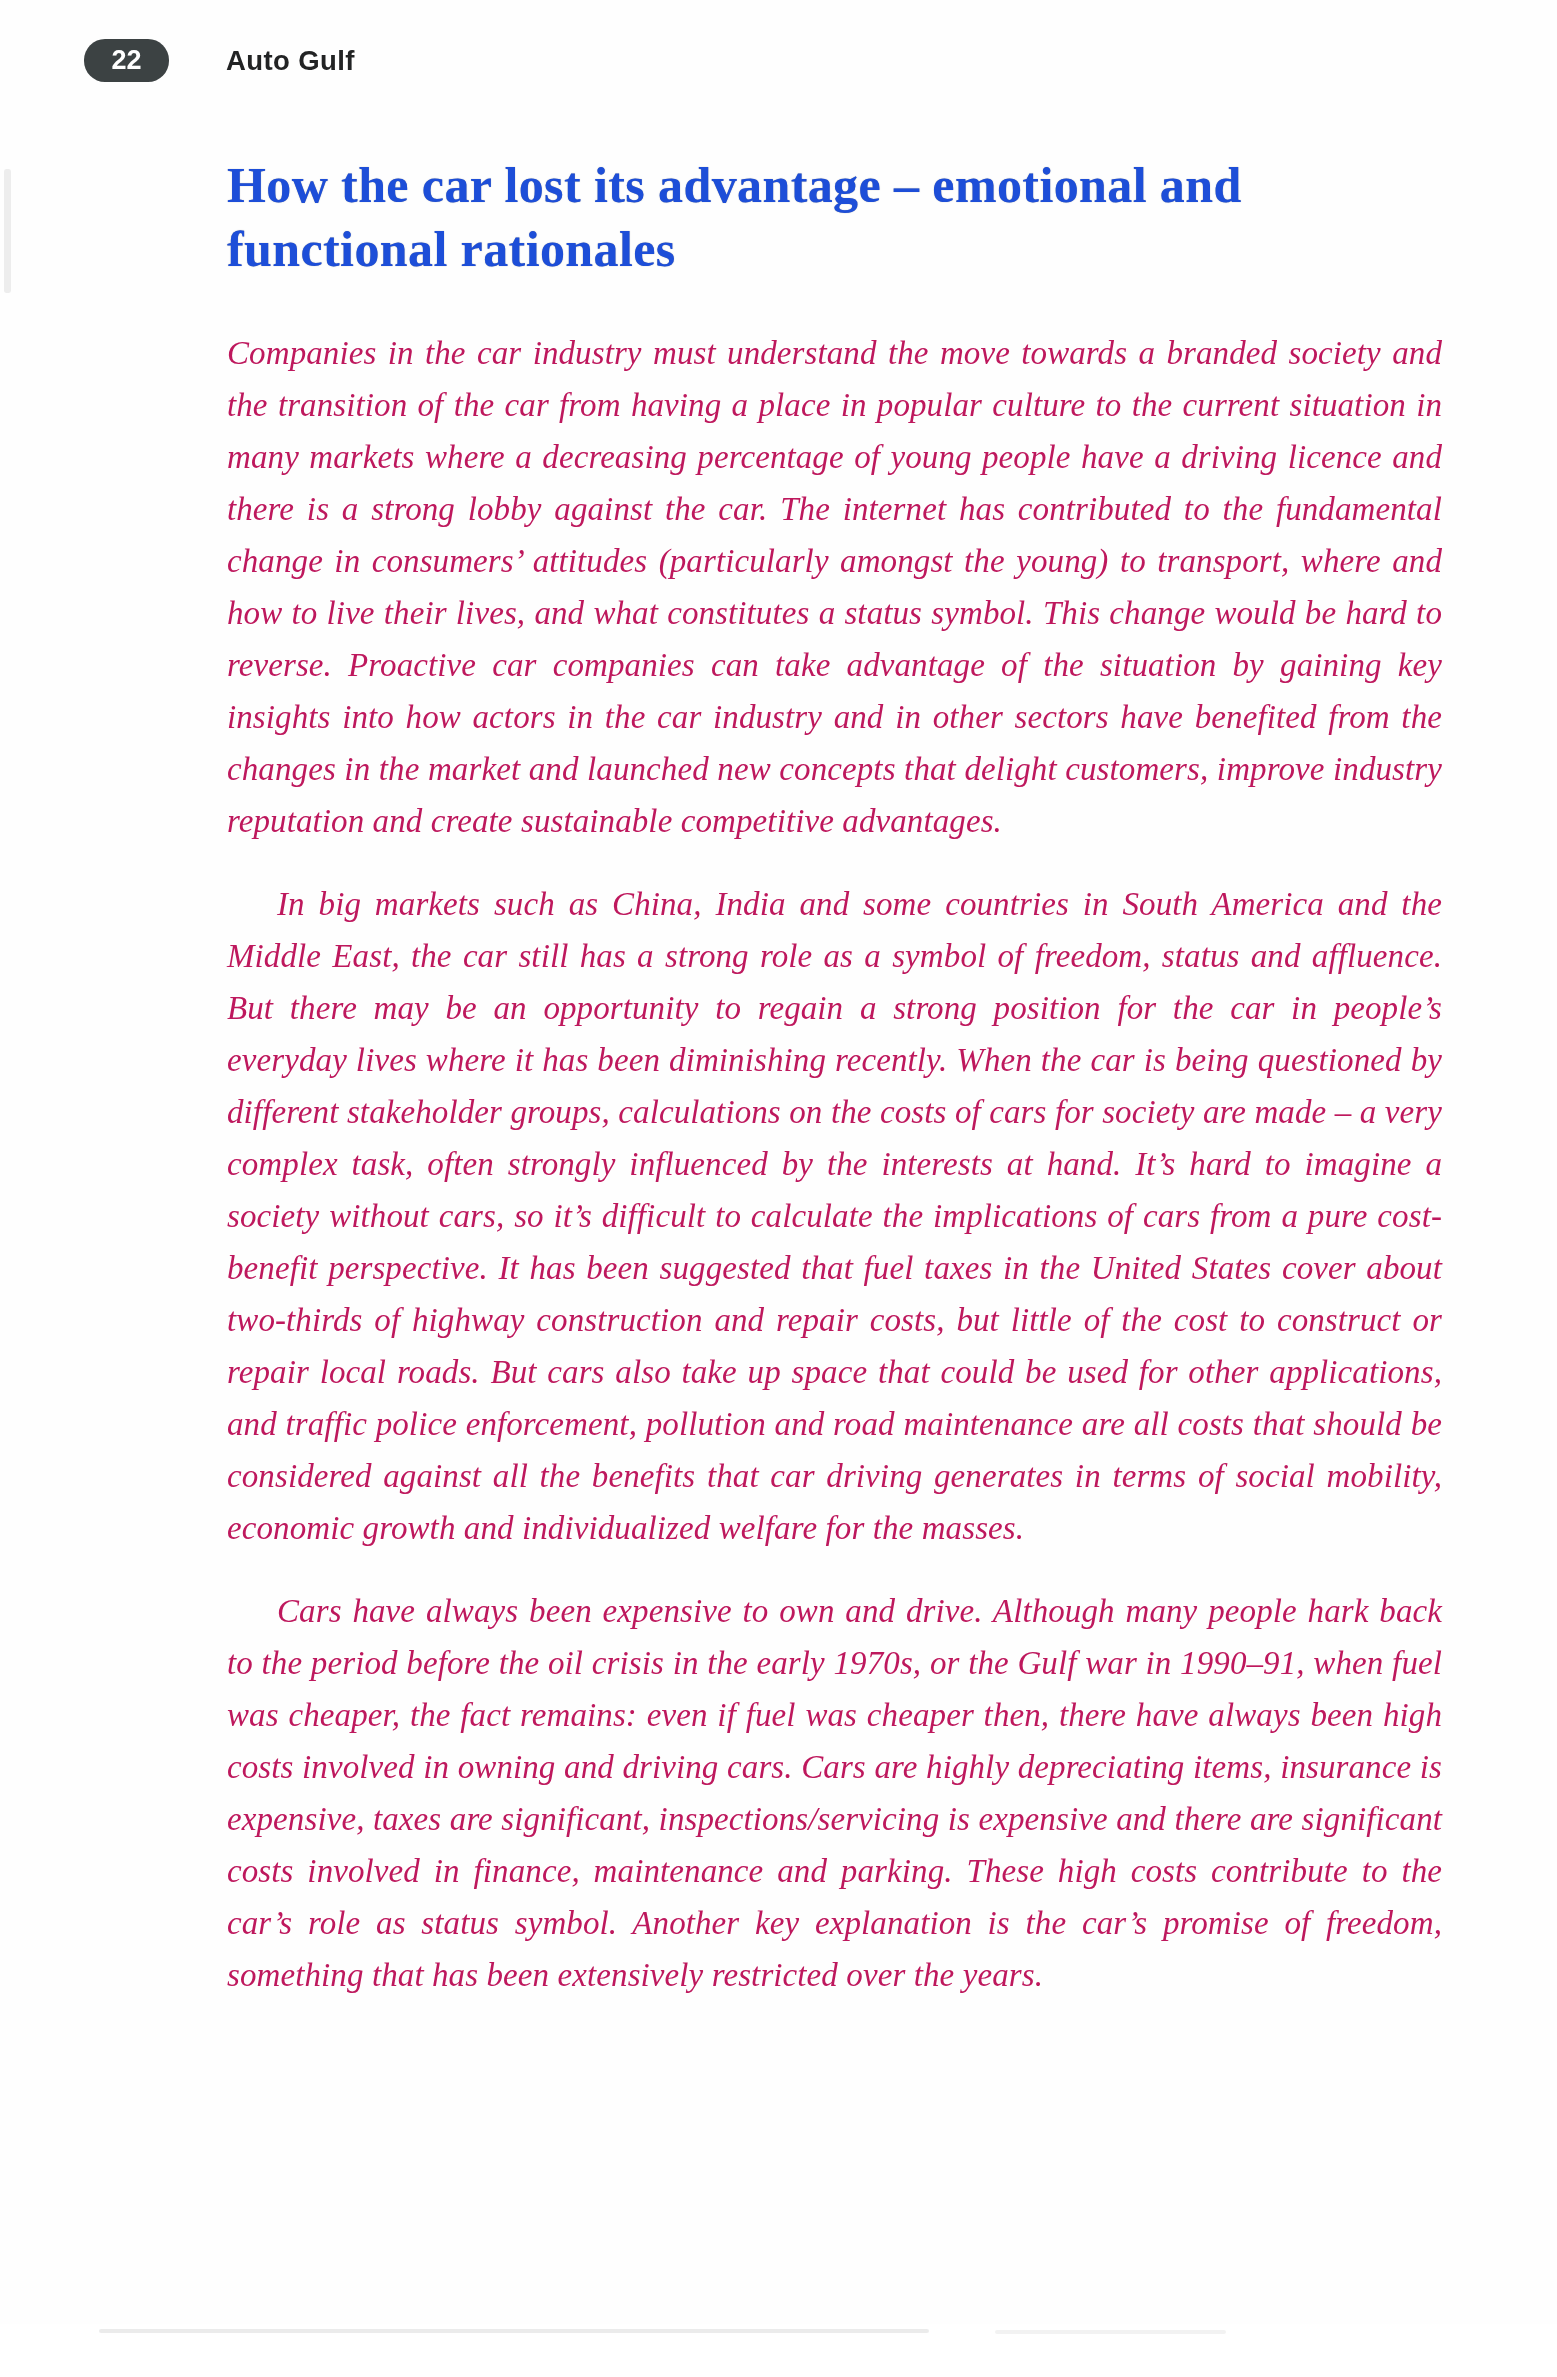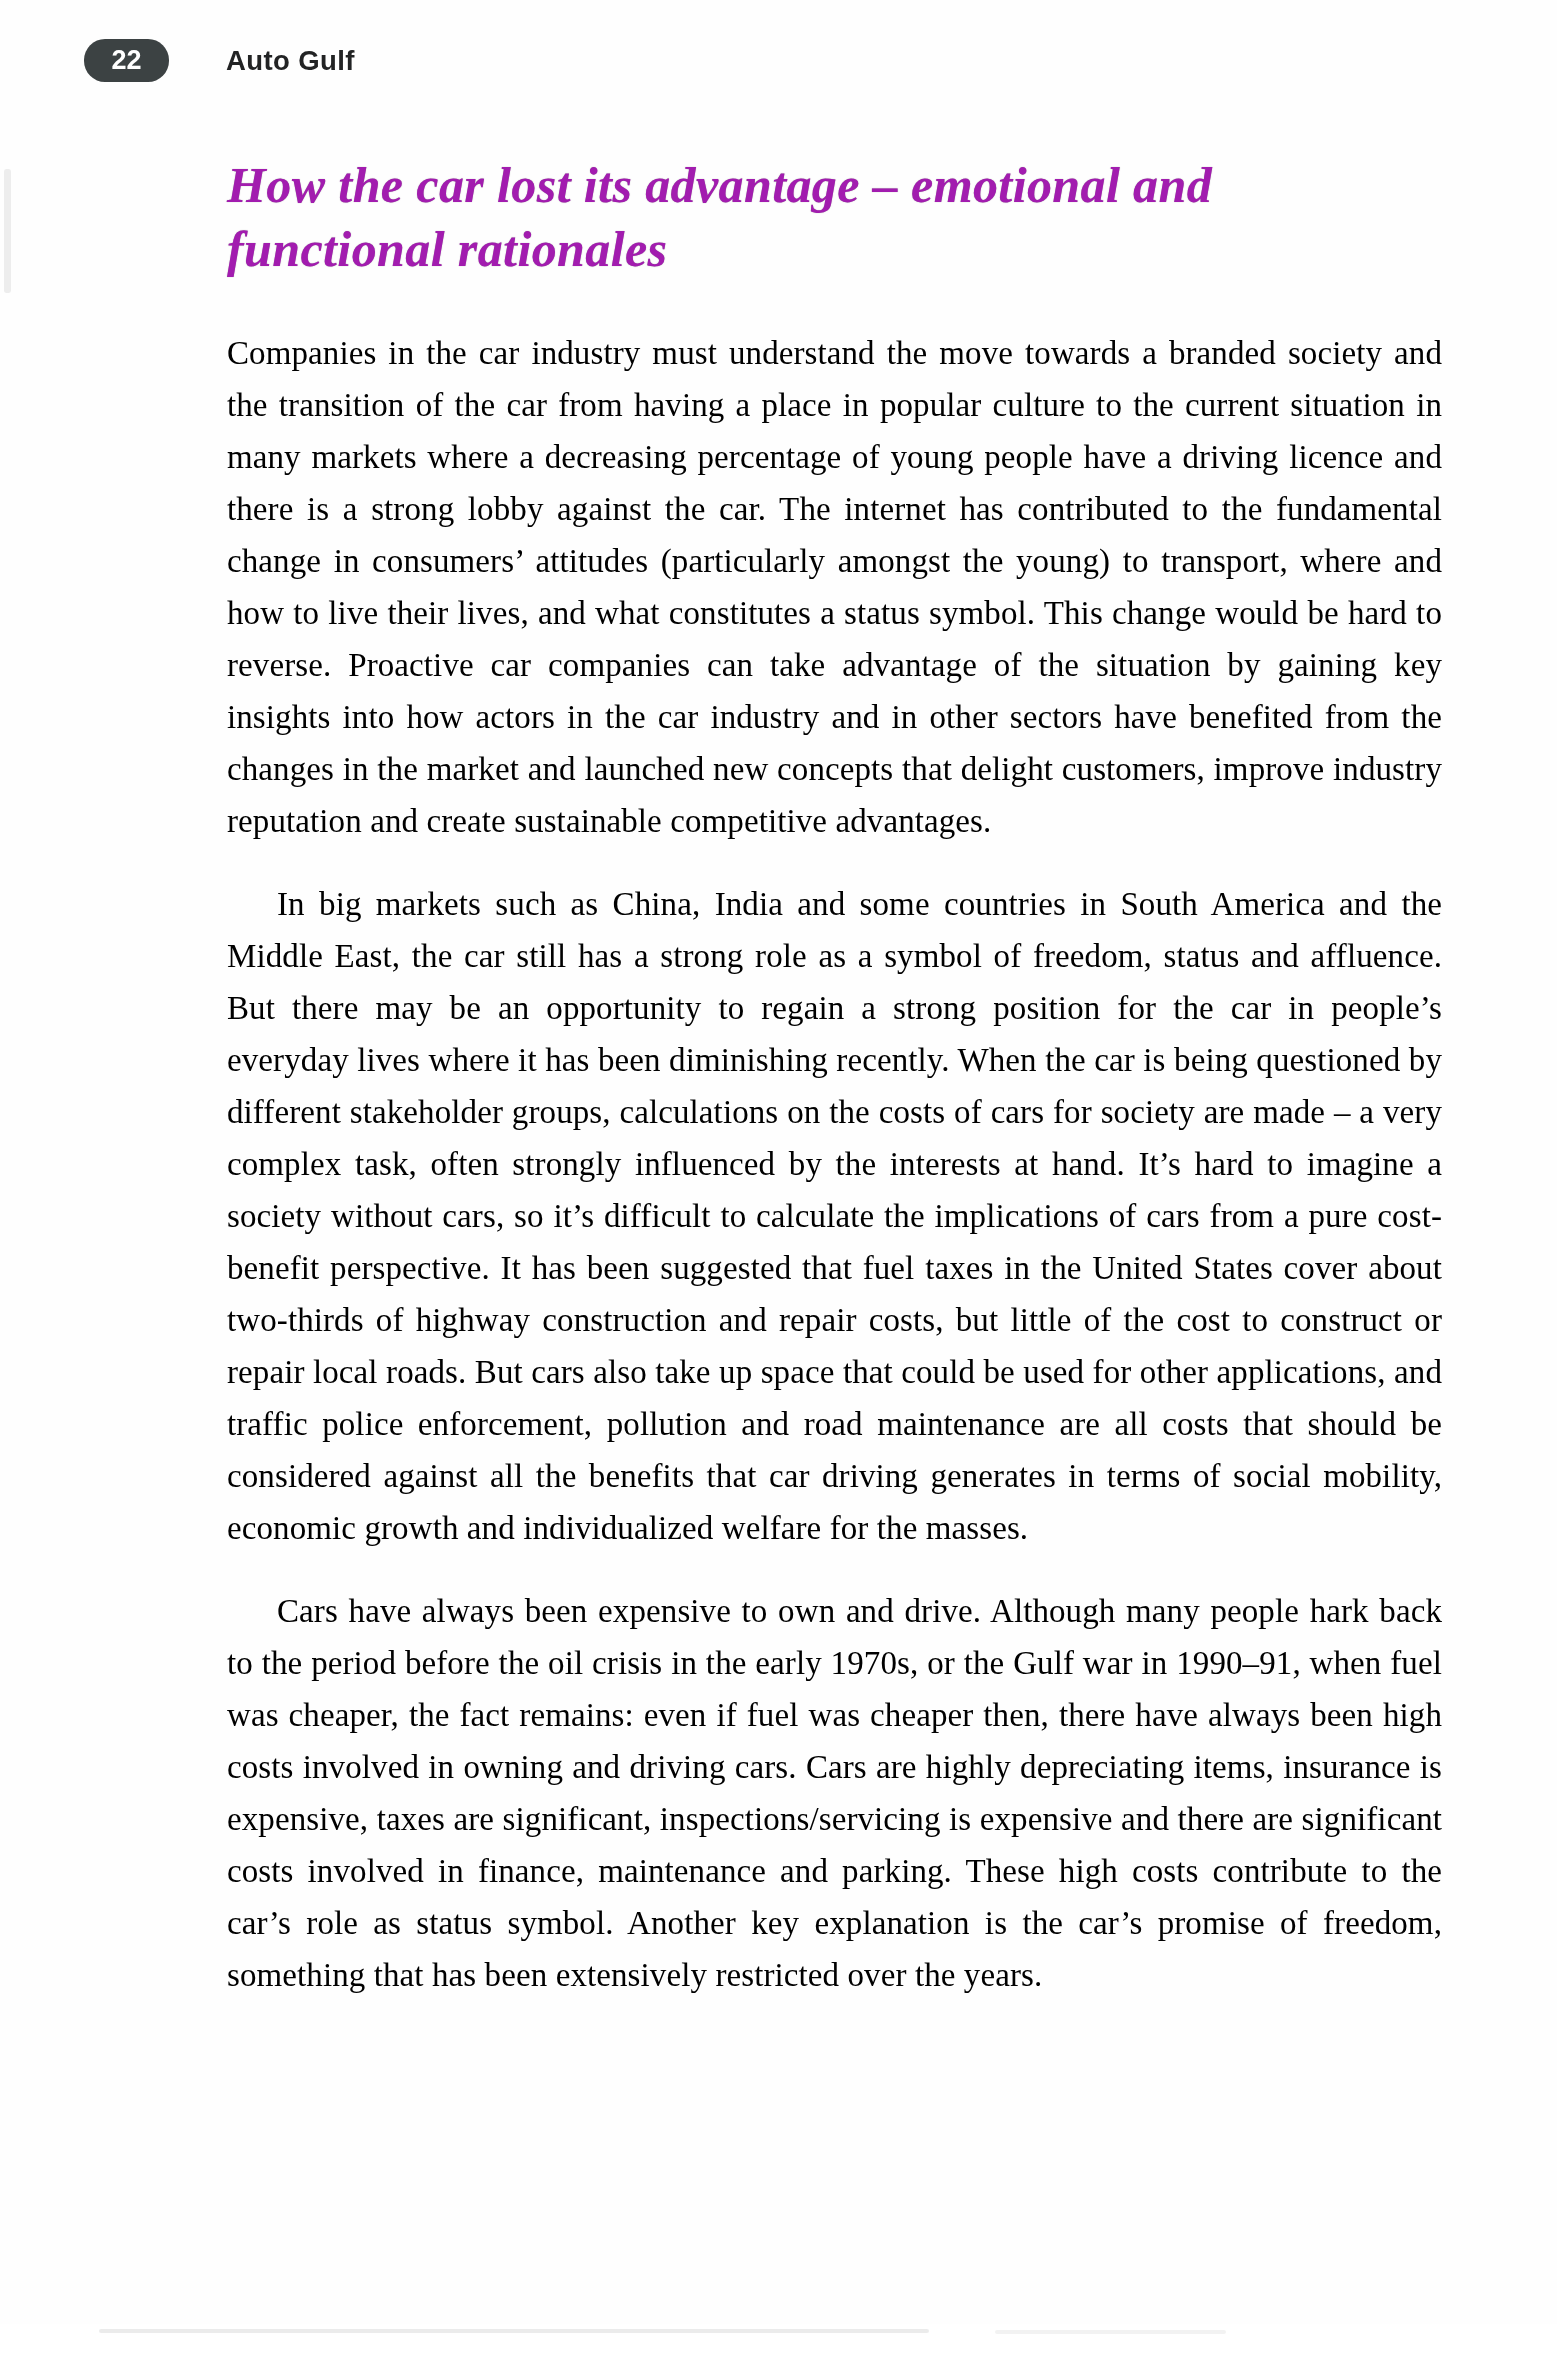--- a/index.html
+++ b/index.html
@@ -52,31 +52,31 @@
     top: 0;
     left: 227px;
     width: 1215px;
   }
   .heading {
     margin-top: 153px;
     font-family: "Liberation Serif", serif;
     font-weight: bold;
     font-size: 50px;
     line-height: 64px;
-    color: #a21caf;
+    color: #1d4ed8;
     letter-spacing: 0.4px;
     text-shadow: 0 0 0.9px rgba(66,66,66,0.55);
-    font-style: italic;
   }
   .para {
     font-size: 33px;
     line-height: 52px;
-    color: #000000;
+    color: #be185d;
     text-align: justify;
     letter-spacing: 0.1px;
+    font-style: italic;
   }
   .para.first {
     margin-top: 46px;
   }
   .para.indented {
     text-indent: 50px;
     margin-top: 31px;
   }
   
   .artifact {

